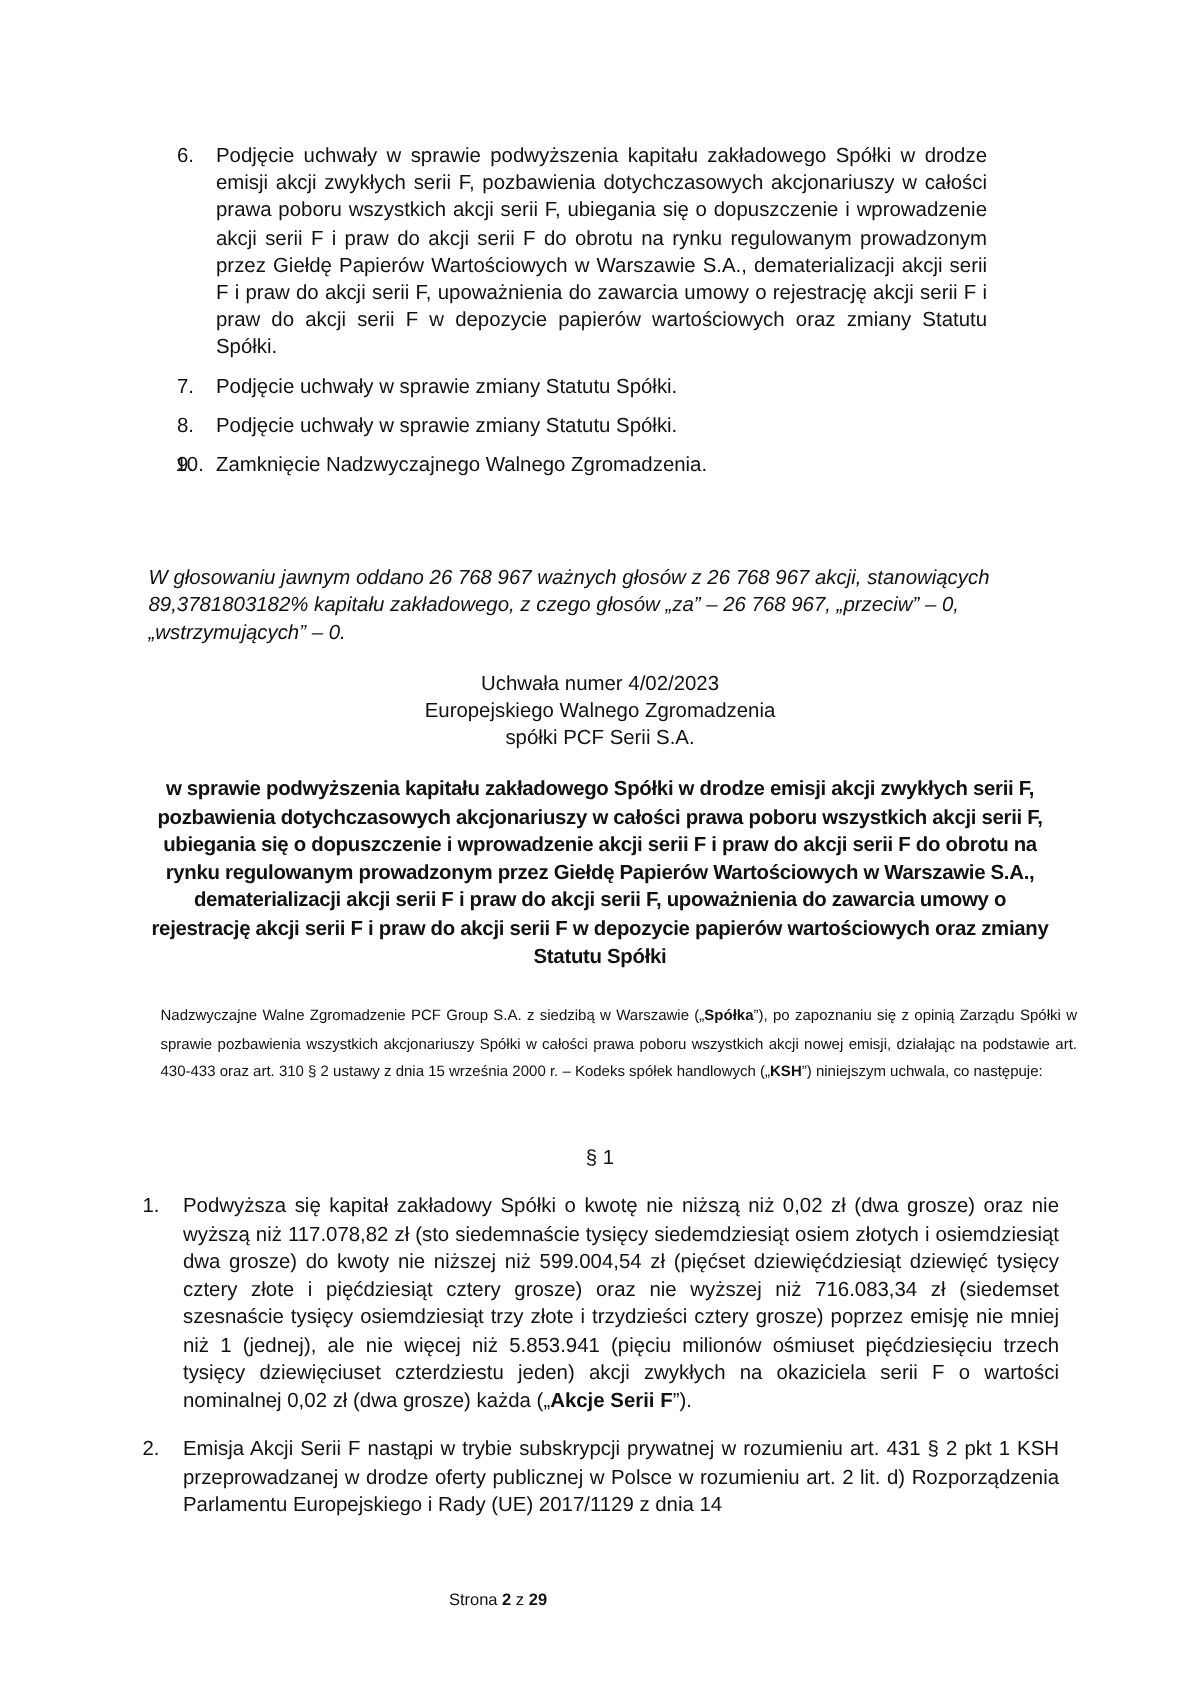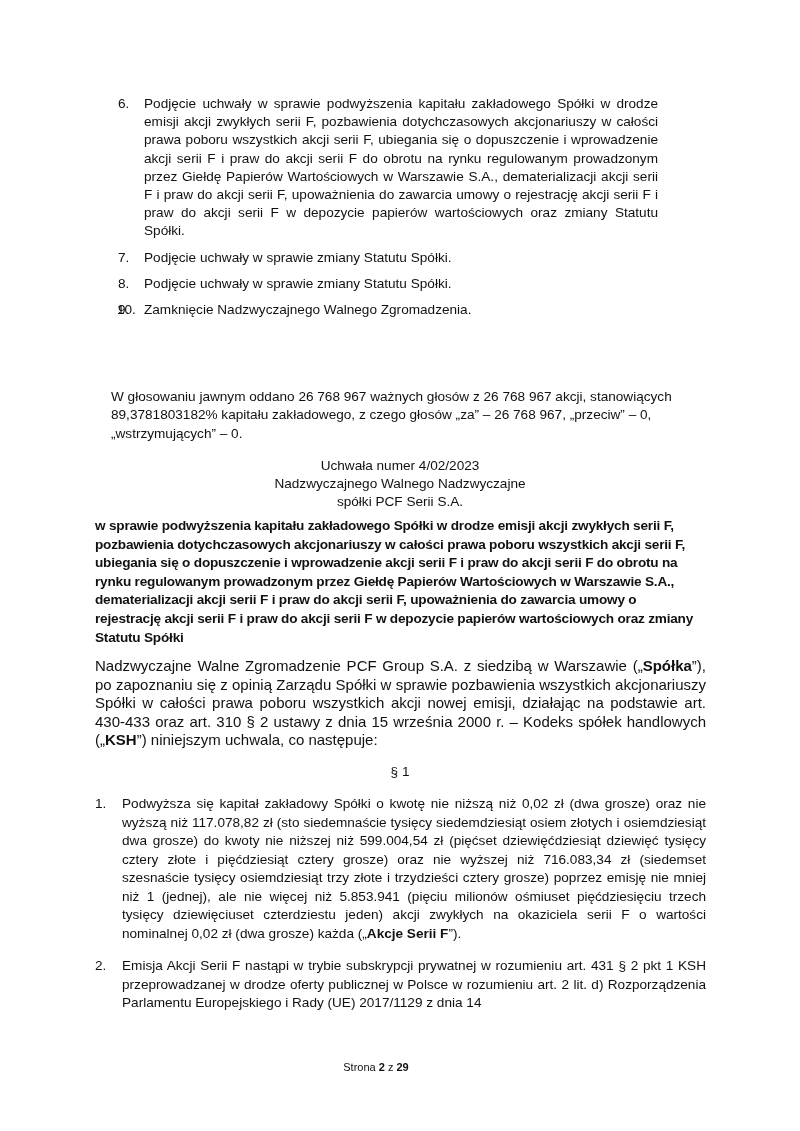--- a/index.html
+++ b/index.html
@@ -6,49 +6,49 @@
   body {
     width: 800px; height: 1131px; position: relative; overflow: hidden;
     font-family: "Liberation Sans", sans-serif; color: #111111;
   }
   .page { position: absolute; left: 0; top: 0; width: 800px; height: 1131px; }
   .agenda { position: absolute; left: 118px; top: 95px; width: 540px; margin: 0; padding: 0; list-style: none; }
   .agenda li { position: relative; font-size: 13.6px; line-height: 18.2px; margin-bottom: 8px; padding-left: 26px; text-align: justify; }
   .agenda li .num { position: absolute; left: 0; top: 0; }
   .agenda li.n10 { padding-left: 26px; }
   .agenda li.n10 .num { left: -1px; }
-  .vote { position: absolute; left: 95px; top: 372px; width: 610px; font-size: 13.6px; line-height: 18.4px; margin: 16px; }
-  .res-head { position: absolute; left: 95px; top: 457px; width: 610px; text-align: center; font-size: 13.6px; line-height: 18.2px; margin: 0; }
-  .res-sub { position: absolute; left: 95px; top: 517px; width: 610px; font-size: 13.6px; line-height: 18.6px; margin: 0; font-weight: bold; letter-spacing: -0.2px; }
-  .intro { position: absolute; left: 95px; top: 657px; width: 611px; text-align: justify; font-size: 15px; line-height: 18.6px; margin: 0; }
+  .vote { position: absolute; left: 95px; top: 372px; width: 610px; font-style: italic; font-size: 13.6px; line-height: 18.4px; margin: 4px; }
+  .res-head { position: absolute; left: 95px; top: 447px; width: 610px; text-align: center; font-size: 13.6px; line-height: 18.2px; margin: 0; }
+  .res-sub { position: absolute; left: 95px; top: 517px; width: 610px; text-align: center; font-size: 13.6px; line-height: 18.6px; margin: 0; font-weight: bold; letter-spacing: -0.2px; }
+  .intro { position: absolute; left: 95px; top: 657px; width: 611px; text-align: justify; font-size: 10px; line-height: 18.6px; margin: 12px; }
   .para { position: absolute; left: 95px; top: 764px; width: 610px; text-align: center; font-size: 13.6px; margin: 0; }
   .sec-list { position: absolute; left: 95px; top: 795px; width: 611px; margin: 0; padding: 0; list-style: none; }
   .sec-list li { position: relative; padding-left: 27px; font-size: 13.6px; line-height: 18.5px; text-align: justify; margin-bottom: 14px; }
   .sec-list li .num { position: absolute; left: 0; top: 0; }
-  .footer { position: absolute; left: 0; top: 1061px; width: 664px; text-align: center; font-size: 11px; margin-left: 44px; }
+  .footer { position: absolute; left: 0; top: 1061px; width: 664px; text-align: center; font-size: 11px; }
   b { font-weight: bold; }
 </style>
 </head>
 <body>
 
 <div class="page">
 
   <ol class="agenda">
     <li><span class="num">6.</span><span>Podjęcie uchwały w sprawie podwyższenia kapitału zakładowego Spółki w drodze emisji akcji zwykłych serii F, pozbawienia dotychczasowych akcjonariuszy w całości prawa poboru wszystkich akcji serii F, ubiegania się o dopuszczenie i wprowadzenie akcji serii F i praw do akcji serii F do obrotu na rynku regulowanym prowadzonym przez Giełdę Papierów Wartościowych w Warszawie S.A., dematerializacji akcji serii F i praw do akcji serii F, upoważnienia do zawarcia umowy o rejestrację akcji serii F i praw do akcji serii F w depozycie papierów wartościowych oraz zmiany Statutu Spółki.</span></li>
     <li><span class="num">7.</span><span>Podjęcie uchwały w sprawie zmiany Statutu Spółki.</span></li>
     <li><span class="num">8.</span><span>Podjęcie uchwały w sprawie zmiany Statutu Spółki.</span></li>
     <li><span class="num">9.</span></li>
     <li class="n10"><span class="num">10.</span><span>Zamknięcie Nadzwyczajnego Walnego Zgromadzenia.</span></li>
   </ol>
 
   <p class="vote">W głosowaniu jawnym oddano 26 768 967 ważnych głosów z 26 768 967 akcji, stanowiących 89,3781803182% kapitału zakładowego, z czego głosów „za” – 26 768 967, „przeciw” – 0, „wstrzymujących” – 0.</p>
 
   <div class="res-head">
     <div>Uchwała numer 4/02/2023</div>
-    <div>Nadzwyczajnego Walnego Nadzwyczajne</div>
+    <div>Europejskiego Walnego Zgromadzenia</div>
     <div>spółki PCF Serii S.A.</div>
   </div>
 
   <p class="res-sub">w sprawie podwyższenia kapitału zakładowego Spółki w drodze emisji akcji zwykłych serii F, pozbawienia dotychczasowych akcjonariuszy w całości prawa poboru wszystkich akcji serii F, ubiegania się o dopuszczenie i wprowadzenie akcji serii F i praw do akcji serii F do obrotu na rynku regulowanym prowadzonym przez Giełdę Papierów Wartościowych w Warszawie S.A., dematerializacji akcji serii F i praw do akcji serii F, upoważnienia do zawarcia umowy o rejestrację akcji serii F i praw do akcji serii F w depozycie papierów wartościowych oraz zmiany Statutu Spółki</p>
 
   <p class="intro"><span>Nadzwyczajne Walne Zgromadzenie PCF Group S.A. z siedzibą w Warszawie („</span><b>Spółka</b><span>”), po zapoznaniu się z opinią Zarządu Spółki w sprawie pozbawienia wszystkich akcjonariuszy Spółki w całości prawa poboru wszystkich akcji nowej emisji, działając na podstawie art. 430-433 oraz art. 310 § 2 ustawy z dnia 15 września 2000 r. – Kodeks spółek handlowych („</span><b>KSH</b><span>”) niniejszym uchwala, co następuje:</span></p>
 
   <p class="para">§ 1</p>
 
   <ol class="sec-list">

